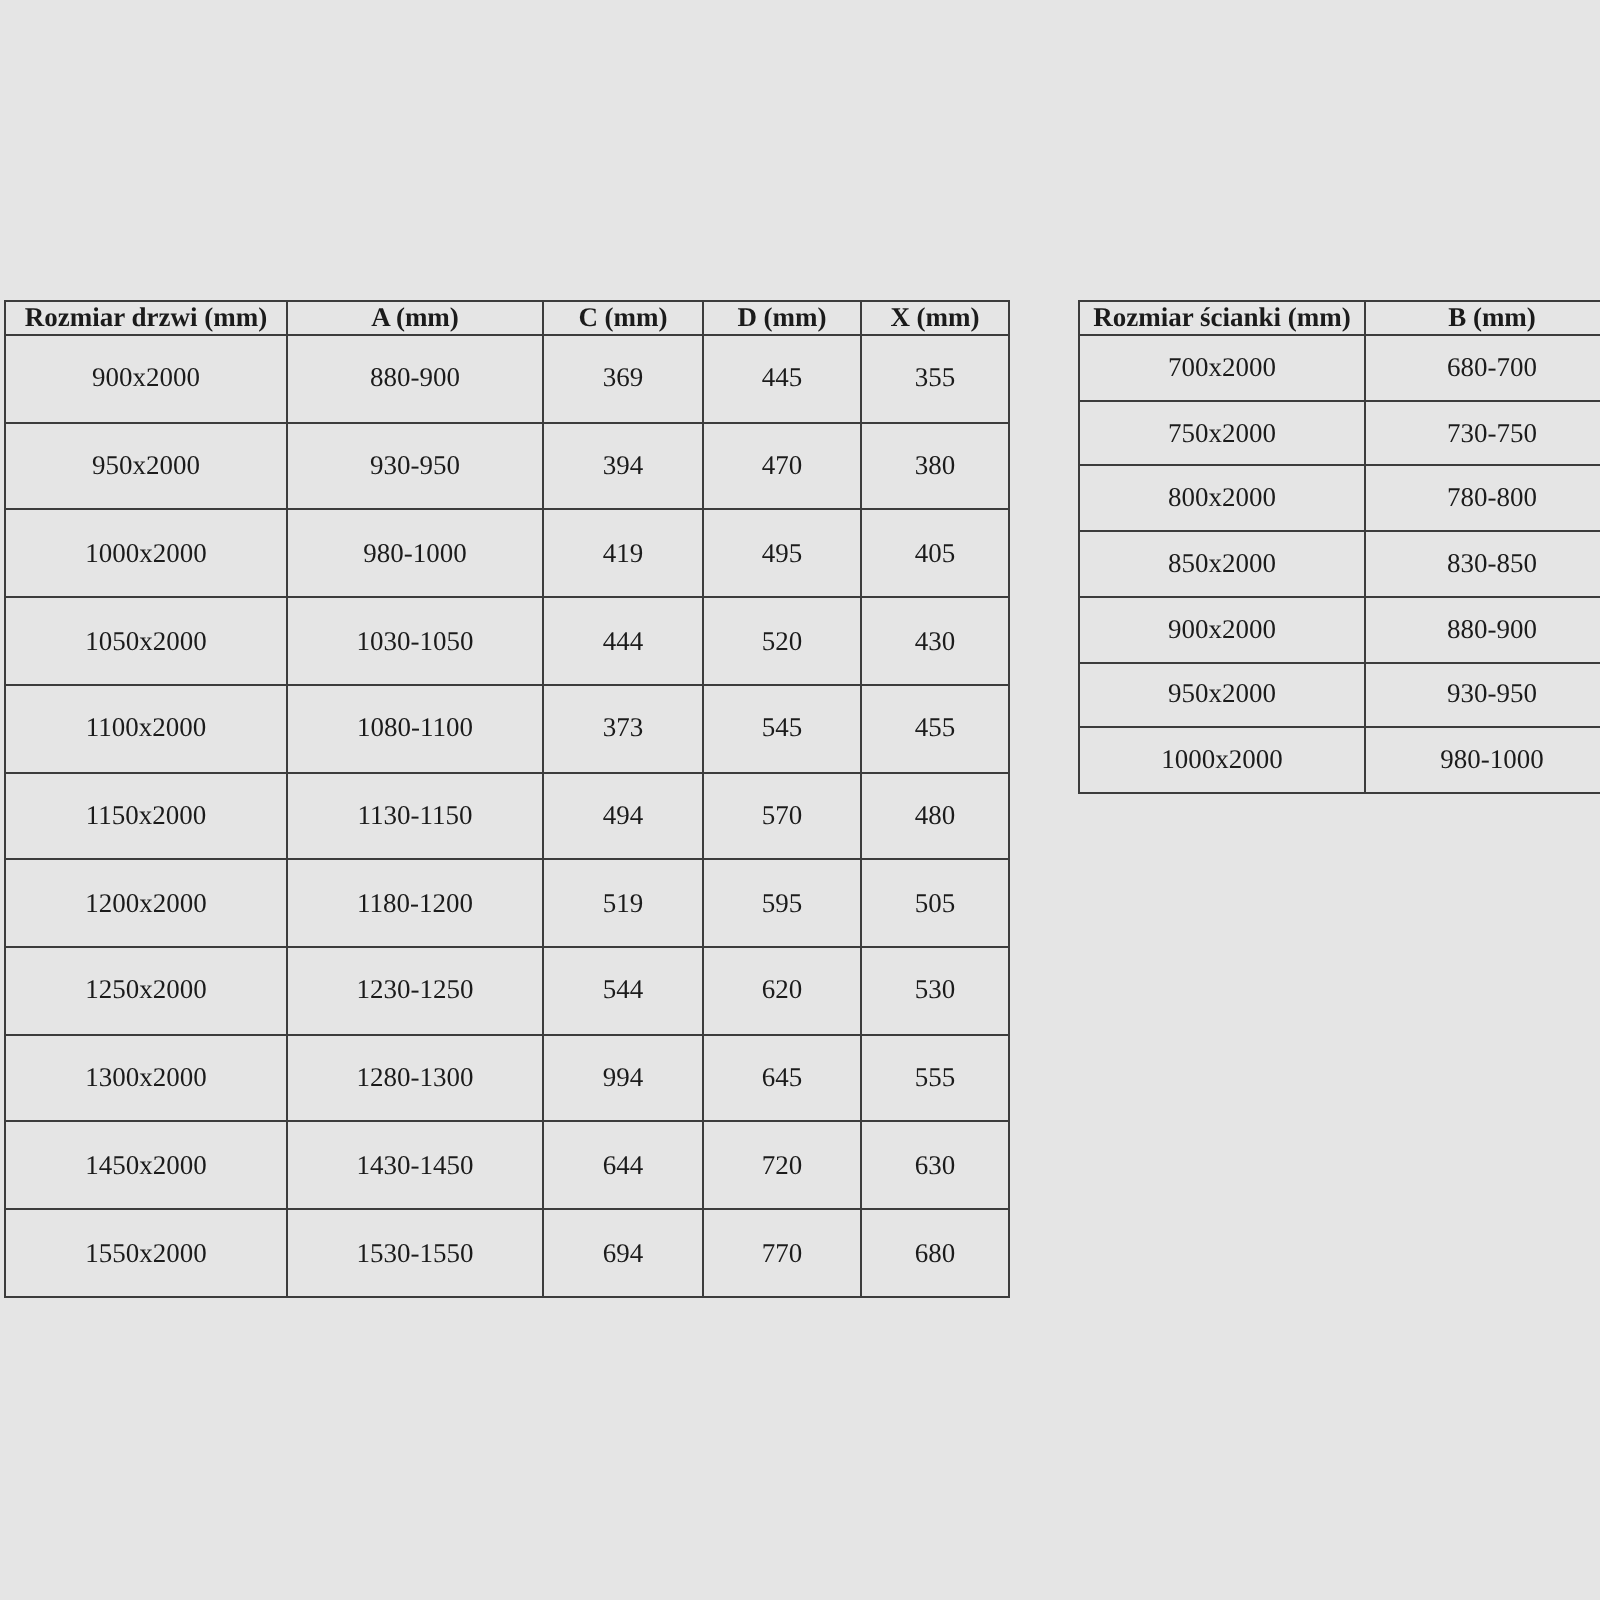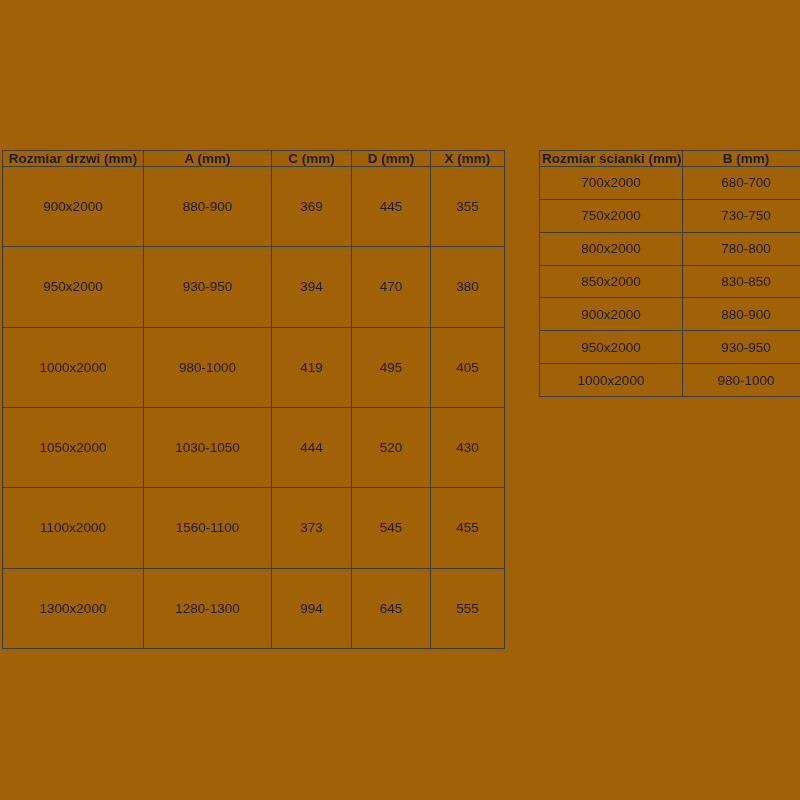--- a/index.html
+++ b/index.html
@@ -4,22 +4,22 @@
 <style>
   html, body {
     margin: 0;
     padding: 0;
     background: #ffffff;
   }
   .canvas {
     position: relative;
     width: 800px;
     height: 800px;
-    background: #a16207;
-    font-family: Liberation Sans, sans-serif;
+    background: #e5e5e5;
+    font-family: Liberation Serif, serif;
     color: #1b1b1b;
     overflow: hidden;
   }
   table.spec {
     position: absolute;
     border-collapse: collapse;
     table-layout: fixed;
     font-size: 13.5px;
     color: #1b1b1b;
   }
@@ -95,31 +95,66 @@
         </tr>
         <tr>
           <td>1050x2000</td>
           <td>1030-1050</td>
           <td>444</td>
           <td>520</td>
           <td>430</td>
         </tr>
         <tr>
           <td>1100x2000</td>
-          <td>1560-1100</td>
+          <td>1080-1100</td>
           <td>373</td>
           <td>545</td>
           <td>455</td>
+        </tr>
+        <tr>
+          <td>1150x2000</td>
+          <td>1130-1150</td>
+          <td>494</td>
+          <td>570</td>
+          <td>480</td>
+        </tr>
+        <tr>
+          <td>1200x2000</td>
+          <td>1180-1200</td>
+          <td>519</td>
+          <td>595</td>
+          <td>505</td>
+        </tr>
+        <tr>
+          <td>1250x2000</td>
+          <td>1230-1250</td>
+          <td>544</td>
+          <td>620</td>
+          <td>530</td>
         </tr>
         <tr>
           <td>1300x2000</td>
           <td>1280-1300</td>
           <td>994</td>
           <td>645</td>
           <td>555</td>
+        </tr>
+        <tr>
+          <td>1450x2000</td>
+          <td>1430-1450</td>
+          <td>644</td>
+          <td>720</td>
+          <td>630</td>
+        </tr>
+        <tr>
+          <td>1550x2000</td>
+          <td>1530-1550</td>
+          <td>694</td>
+          <td>770</td>
+          <td>680</td>
         </tr>
       </tbody>
     </table>
   <table id="wall-table" class="spec">
       <thead>
         <tr>
           <th>Rozmiar ścianki (mm)</th>
           <th>B (mm)</th>
         </tr>
       </thead>

